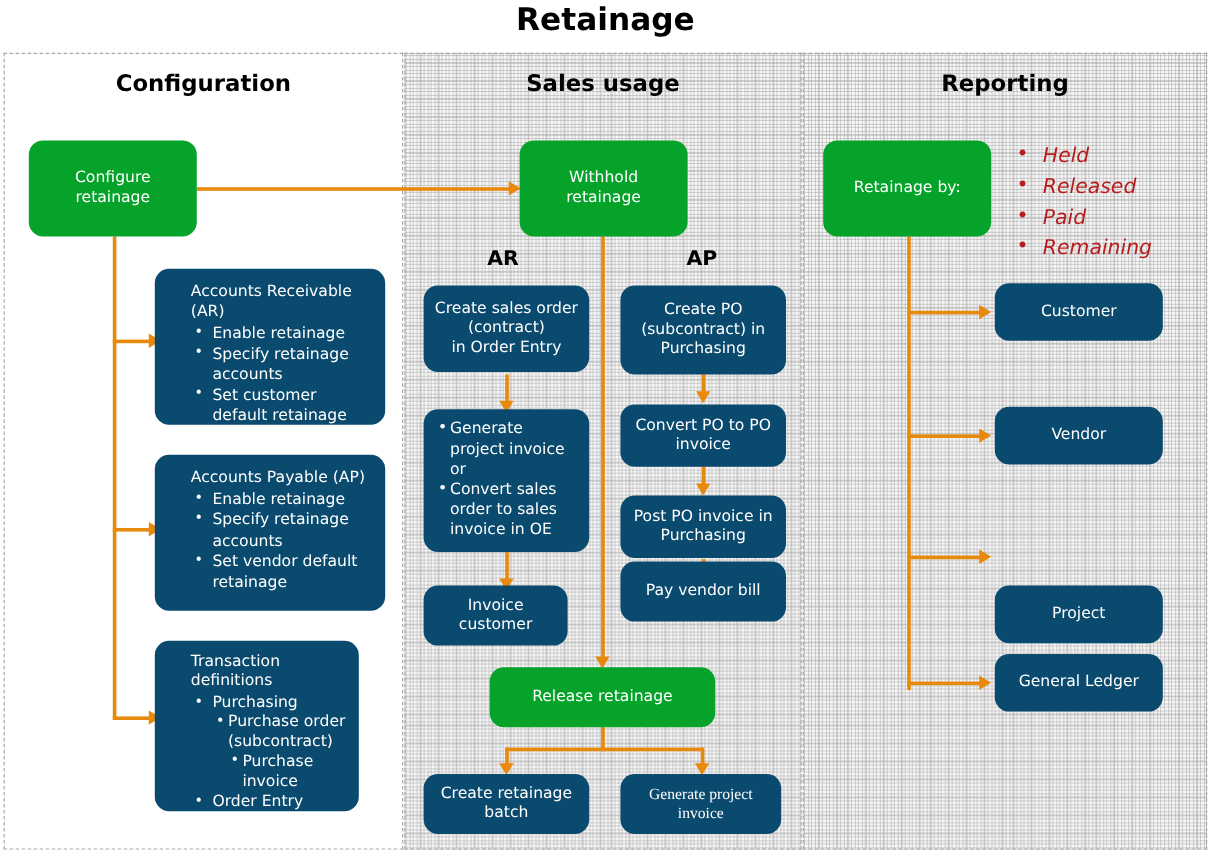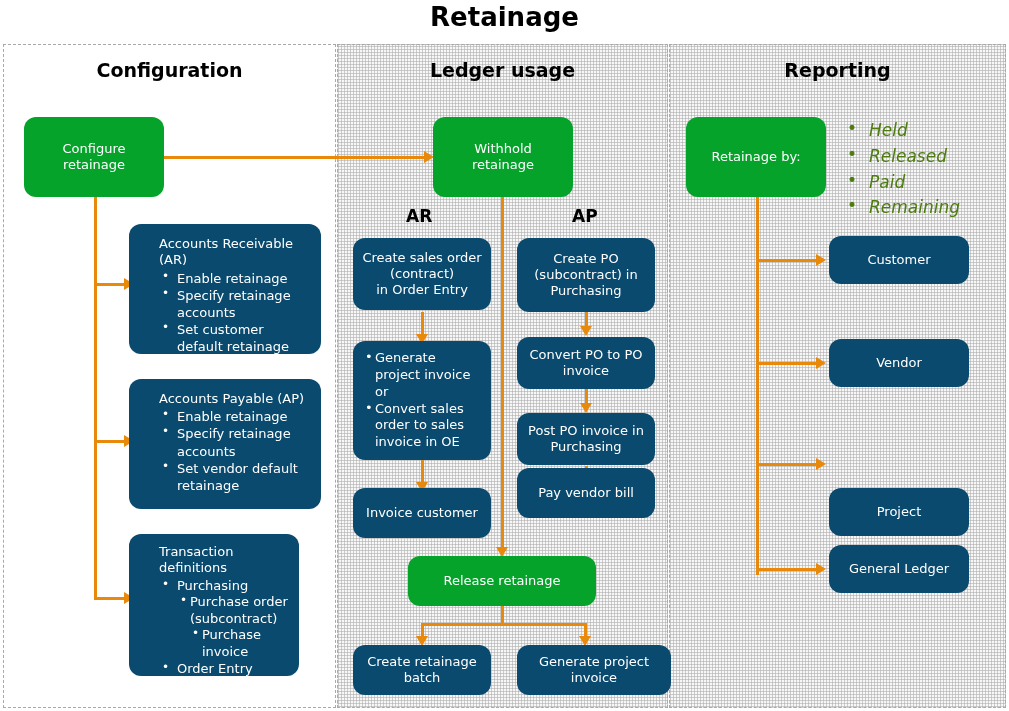--- a/index.html
+++ b/index.html
@@ -154,21 +154,21 @@
     top: 118px;
     z-index: 6;
   }
   #report-legend ul {
     margin: 0; padding: 0; list-style: none;
   }
   #report-legend li {
     position: relative;
     font-size: 17px;
     font-style: italic;
-    color: #4d7c0f;
+    color: #b91c1c;
     line-height: 1.52;
     padding-left: 26px;
   }
   #report-legend li::before {
     content: "\2022";
     position: absolute;
     left: 4px;
     top: -2px;
     font-style: normal;
     font-size: 17px;
@@ -196,21 +196,21 @@
 
 <div id="canvas">
 
   <div class="main-title">Retainage</div>
 
   <div class="column" id="col-config">
     <div class="col-title">Configuration</div>
   </div>
 
   <div class="column hatched" id="col-daily">
-    <div class="col-title">Ledger usage</div>
+    <div class="col-title">Sales usage</div>
   </div>
 
   <div class="column hatched" id="col-report">
     <div class="col-title">Reporting</div>
   </div>
 
   <div class="conn v" style="left:94px; top:197px; height:403px;"></div>
   <div class="conn h" style="left:94px; top:283px; width:32px;"></div>
   <div class="arrow right" style="left:124px; top:278px;"></div>
   <div class="conn h" style="left:94px; top:440px; width:32px;"></div>
@@ -313,21 +313,21 @@
   <div class="node navy left-align" id="n-gen-inv" style="left:353px; top:341px; width:138px; height:119px; justify-content:center; padding:10px 8px 10px 10px;">
     <ul class="tight-bullets">
       <li>Generate project invoice</li>
     </ul>
     <div class="plain-line" style="padding-left:12px;">or</div>
     <ul class="tight-bullets">
       <li>Convert sales order to sales invoice in OE</li>
     </ul>
   </div>
 
-  <div class="node navy" id="n-invoice-cust" style="left:353px; top:488px; width:138px; height:50px;">
+  <div class="node navy" id="n-invoice-cust" style="left:353px; top:488px; width:120px; height:50px;">
     <span style="white-space:pre-line;">Invoice customer</span>
   </div>
 
   <div class="node navy" id="n-create-po" style="left:517px; top:238px; width:138px; height:74px;">
     <span style="white-space:pre-line;">Create PO
 (subcontract) in
 Purchasing</span>
   </div>
 
   <div class="node navy" id="n-convert-po" style="left:517px; top:337px; width:138px; height:52px;">
@@ -346,21 +346,21 @@
 
   <div class="node green" id="n-release" style="left:408px; top:556px; width:188px; height:50px;">
     <span>Release retainage</span>
   </div>
 
   <div class="node navy" id="n-create-batch" style="left:353px; top:645px; width:138px; height:50px;">
     <span style="white-space:pre-line;">Create retainage
 batch</span>
   </div>
 
-  <div class="node navy" id="n-gen-proj" style="left:517px; top:645px; width:154px; height:50px;">
+  <div class="node navy" id="n-gen-proj" style="left:517px; top:645px; width:134px; height:50px;font-family:Liberation Serif, serif;">
     <span style="white-space:pre-line;">Generate project
 invoice</span>
   </div>
 
   <div class="node green" id="n-retainage-by" style="left:686px; top:117px; width:140px; height:80px;">
     <span>Retainage by:</span>
   </div>
 
   <div id="report-legend">
     <ul>

